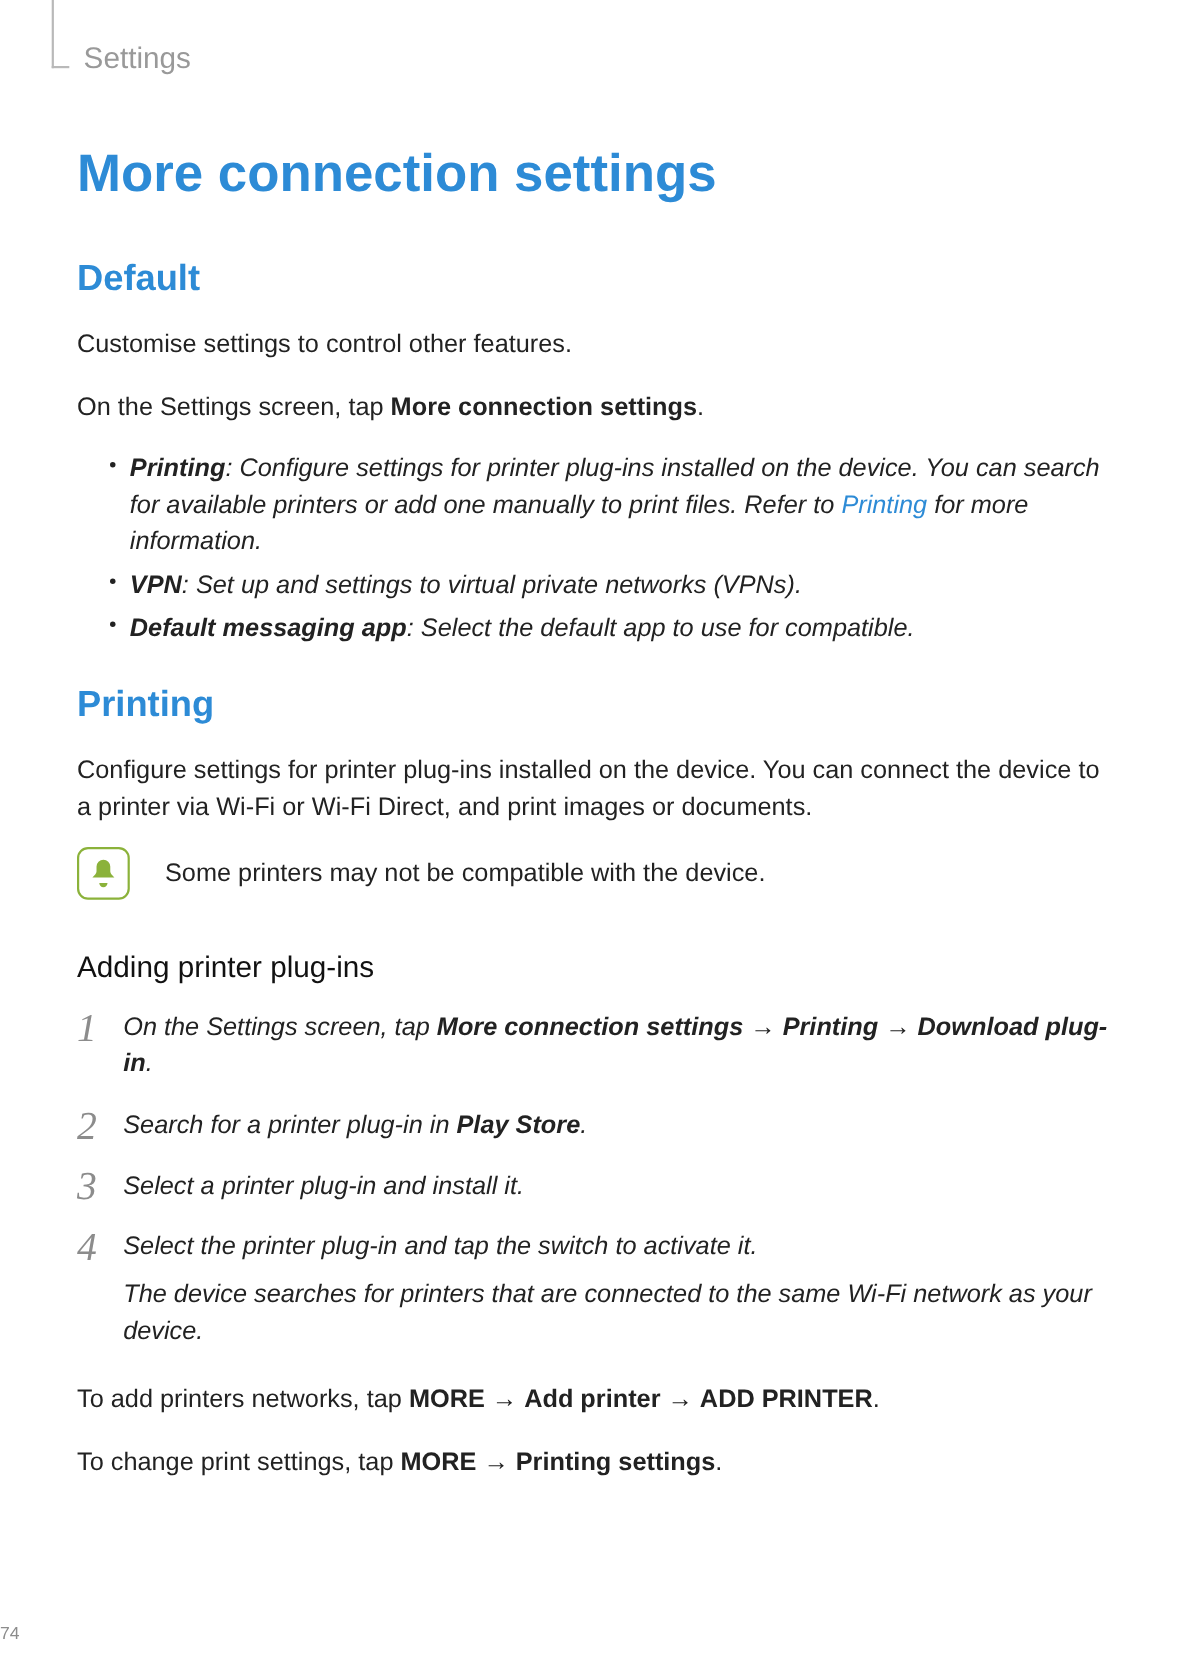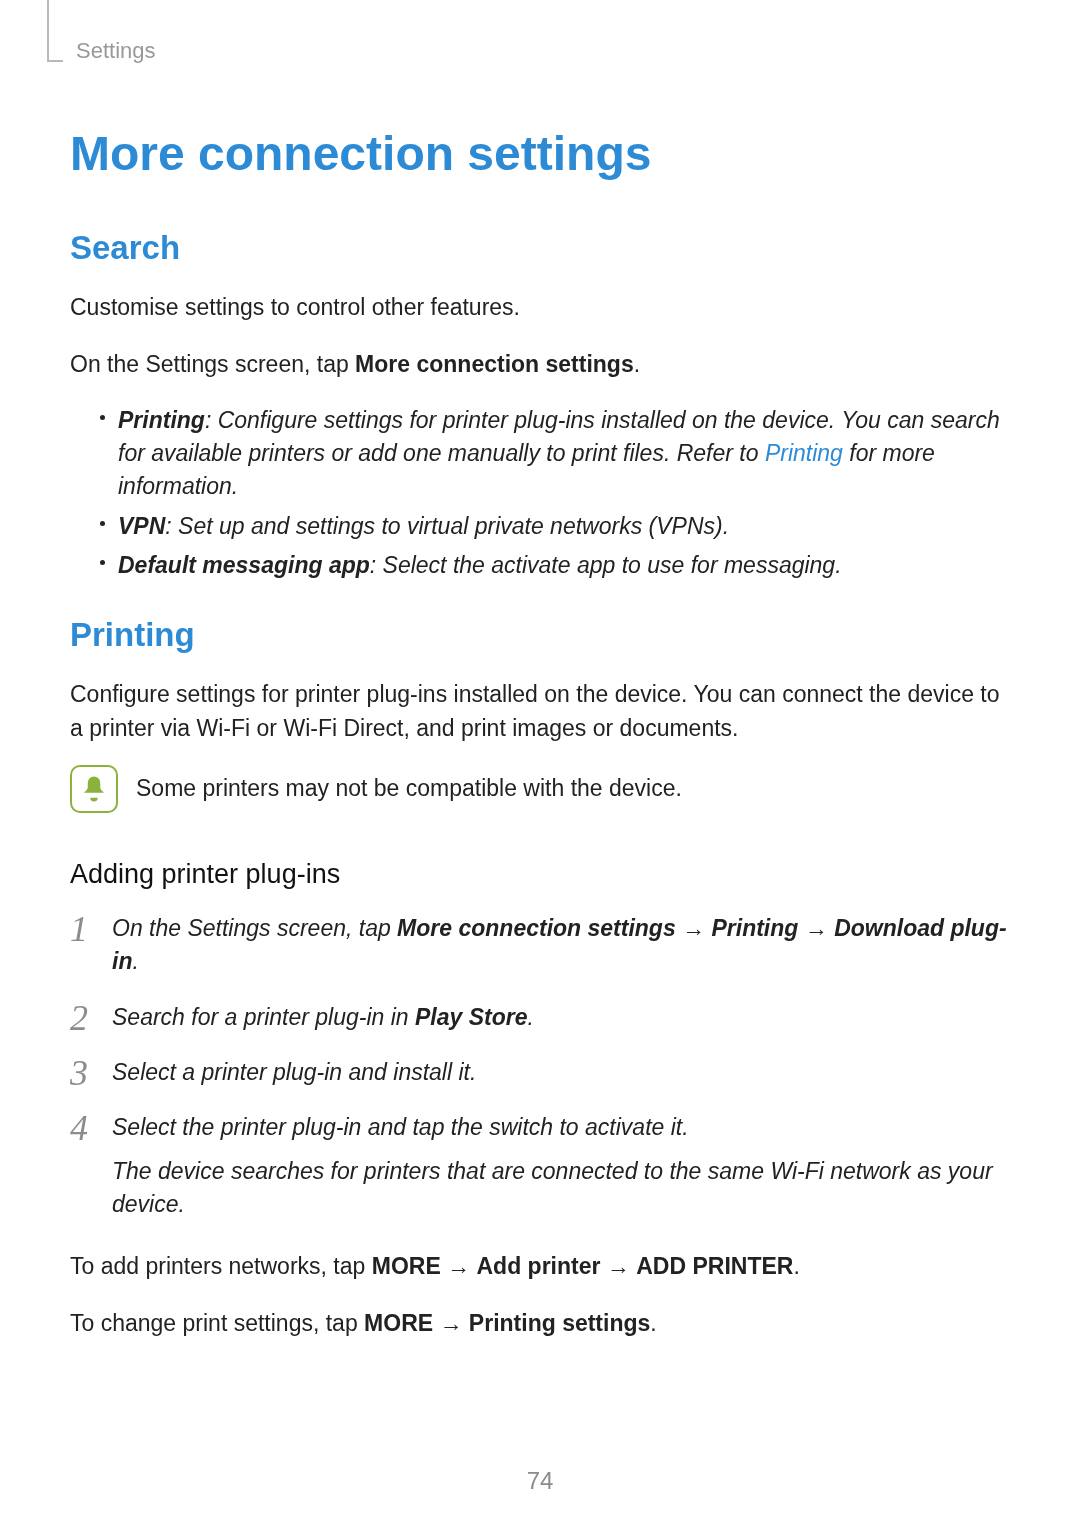--- a/index.html
+++ b/index.html
@@ -19,21 +19,21 @@
     position: absolute;
     left: 47px;
     top: 0;
     border-left: 2px solid #b9b9b9;
     border-bottom: 2px solid #b9b9b9;
     width: 14px;
     height: 60px;
   }
   .running-header {
     color: #999;
-    font-size: 22px;
+    font-size: 27px;
     margin-left: 6px;
     margin-top: 3px;
   }
   .title {
     color: #2d8bd6;
     font-weight: 600;
     font-size: 48px;
     margin-top: 62px;
     margin-bottom: 48px;
   }
@@ -58,64 +58,64 @@
   }
   .body { margin: 24px 0 10px 0; }
   .bold { font-weight: 700; }
   .link { color: #2d8bd6; }
   .bullet-list { padding: 0; margin: 22px 0 0 30px; list-style: none; font-style: italic; }
   .bullet-list > li { position: relative; padding-left: 18px; margin: 6px 0; }
   .bullet-list > li > .dot {
     position: absolute; left: 0; top: 11px;
     width: 5px; height: 5px; border-radius: 50%; background: #222;
   }
-  .note-row { display: flex; align-items: center; margin: 20px 0 6px 0; gap: 18px;}
+  .note-row { display: flex; align-items: center; margin: 20px 0 6px 0; gap: 32px;}
   .note-icon-wrap {
     width: 44px; height: 44px; flex: 0 0 44px;
     border: 2px solid #8bb23a; border-radius: 10px;
     display: flex; align-items: center; justify-content: center;
   }
   .note-icon-wrap svg { width: 30px; height: 30px; }
   .step-list { list-style: none; padding: 0; margin: 2px 0 0 0; counter-reset: step; font-style: italic; }
   .step-list > li { position: relative; padding-left: 42px; margin: 22px 0; counter-increment: step; }
   .step-list > li::before {
     content: counter(step);
     position: absolute; left: 0; top: -9px;
     color: #8c8c8c; font-size: 36px; font-weight: 400; font-family: Georgia, serif;
   }
   .page-number {
     position: absolute; bottom: 30px; left: 0; right: 0;
-    text-align: center; color: #8c8c8c; font-size: 24px;
+    color: #8c8c8c; font-size: 16px;
   }
   .arrow { font-family: Arial, sans-serif; }
 </style>
 </head>
 <body>
 
 <div class="page">
   <div class="corner-mark"></div>
   <div class="running-header">Settings</div>
 
   <div class="title">More connection settings</div>
 
-  <div class="h2">Search</div>
+  <div class="h2">Default</div>
   <div class="body">Customise settings to control other features.</div>
   <div class="body">
     <span>On the Settings screen, tap </span><span class="bold">More connection settings</span><span>.</span>
   </div>
 
   <ul class="bullet-list">
     <li><span class="dot"></span>
       <span class="bold">Printing</span><span>: Configure settings for printer plug-ins installed on the device. You can search for available printers or add one manually to print files. Refer to </span><span class="link">Printing</span><span> for more information.</span>
     </li>
     <li><span class="dot"></span>
       <span class="bold">VPN</span><span>: Set up and settings to virtual private networks (VPNs).</span>
     </li>
     <li><span class="dot"></span>
-      <span class="bold">Default messaging app</span><span>: Select the activate app to use for messaging.</span>
+      <span class="bold">Default messaging app</span><span>: Select the default app to use for compatible.</span>
     </li>
   </ul>
 
   <div class="h2">Printing</div>
   <div class="body">Configure settings for printer plug-ins installed on the device. You can connect the device to a printer via Wi-Fi or Wi-Fi Direct, and print images or documents.</div>
 
   <div class="note-row">
     <div class="note-icon-wrap">
       <svg viewBox="0 0 24 24">
           <path fill="#8bb23a" d="M12 2a5 5 0 0 0-5 5v3.5c0 .9-.6 2-1.3 2.7L4 15h16l-1.7-1.8c-.7-.7-1.3-1.8-1.3-2.7V7a5 5 0 0 0-5-5zm0 20a3 3 0 0 0 3-3H9a3 3 0 0 0 3 3z"></path>

